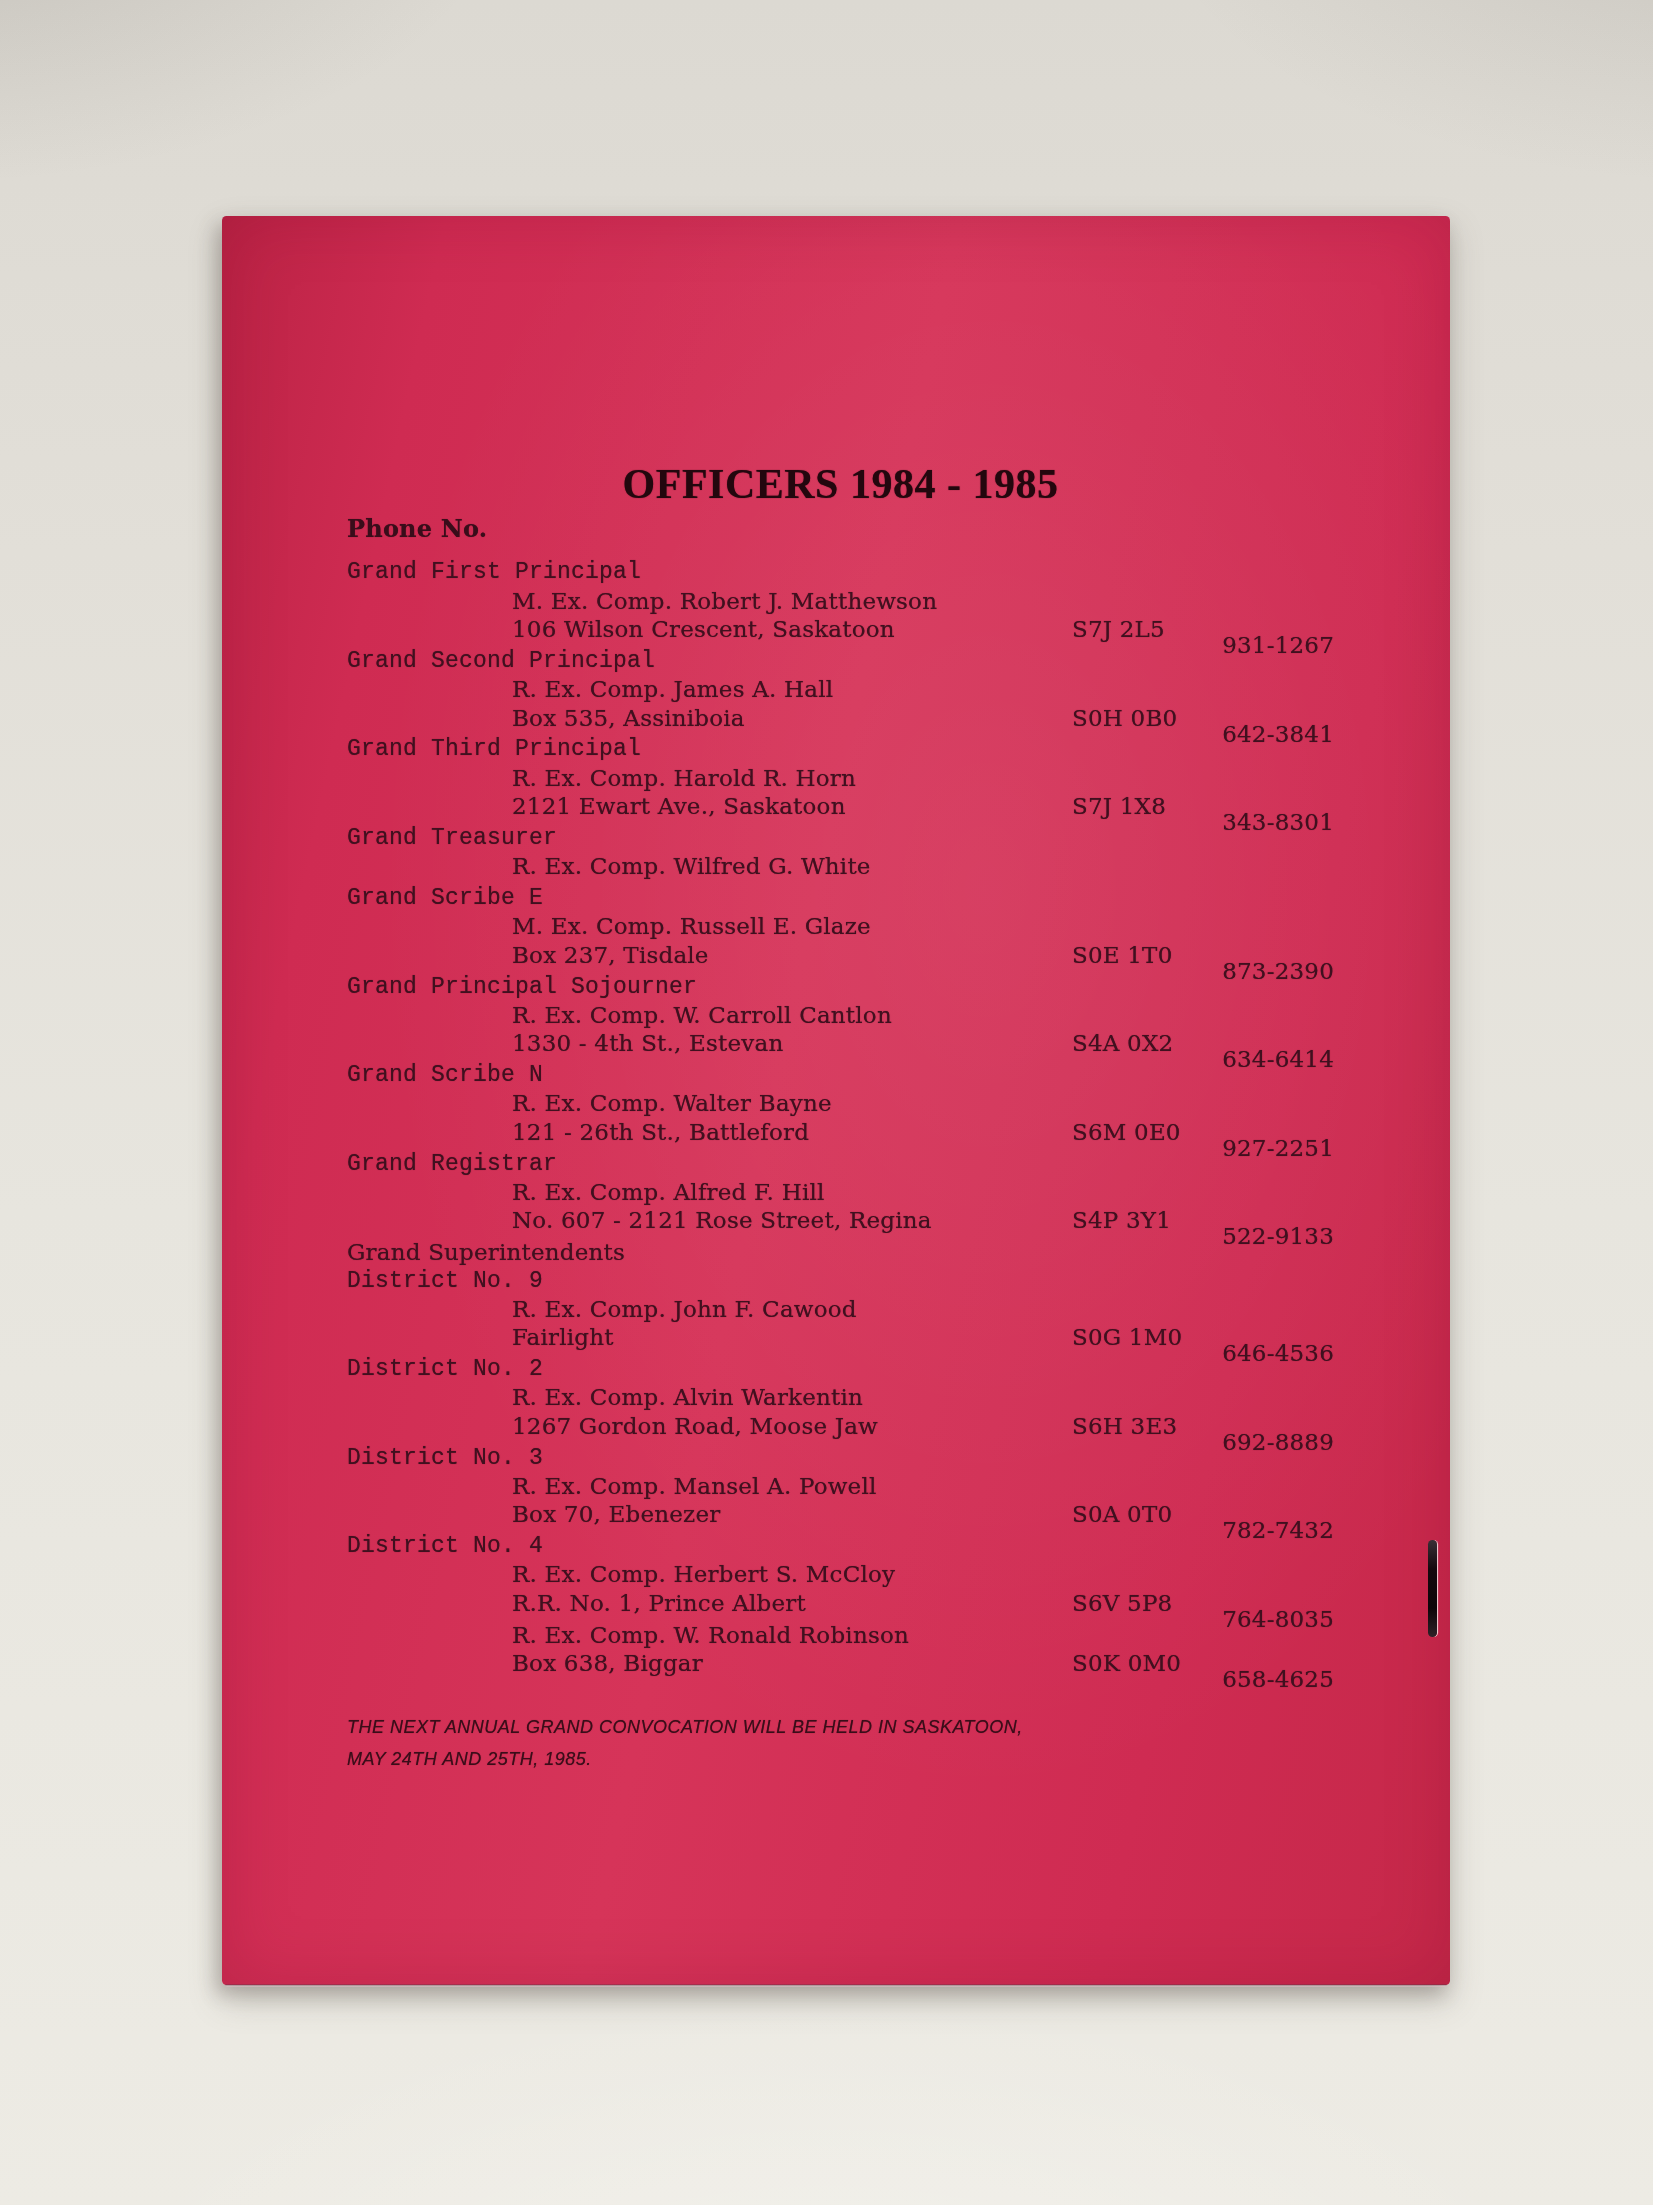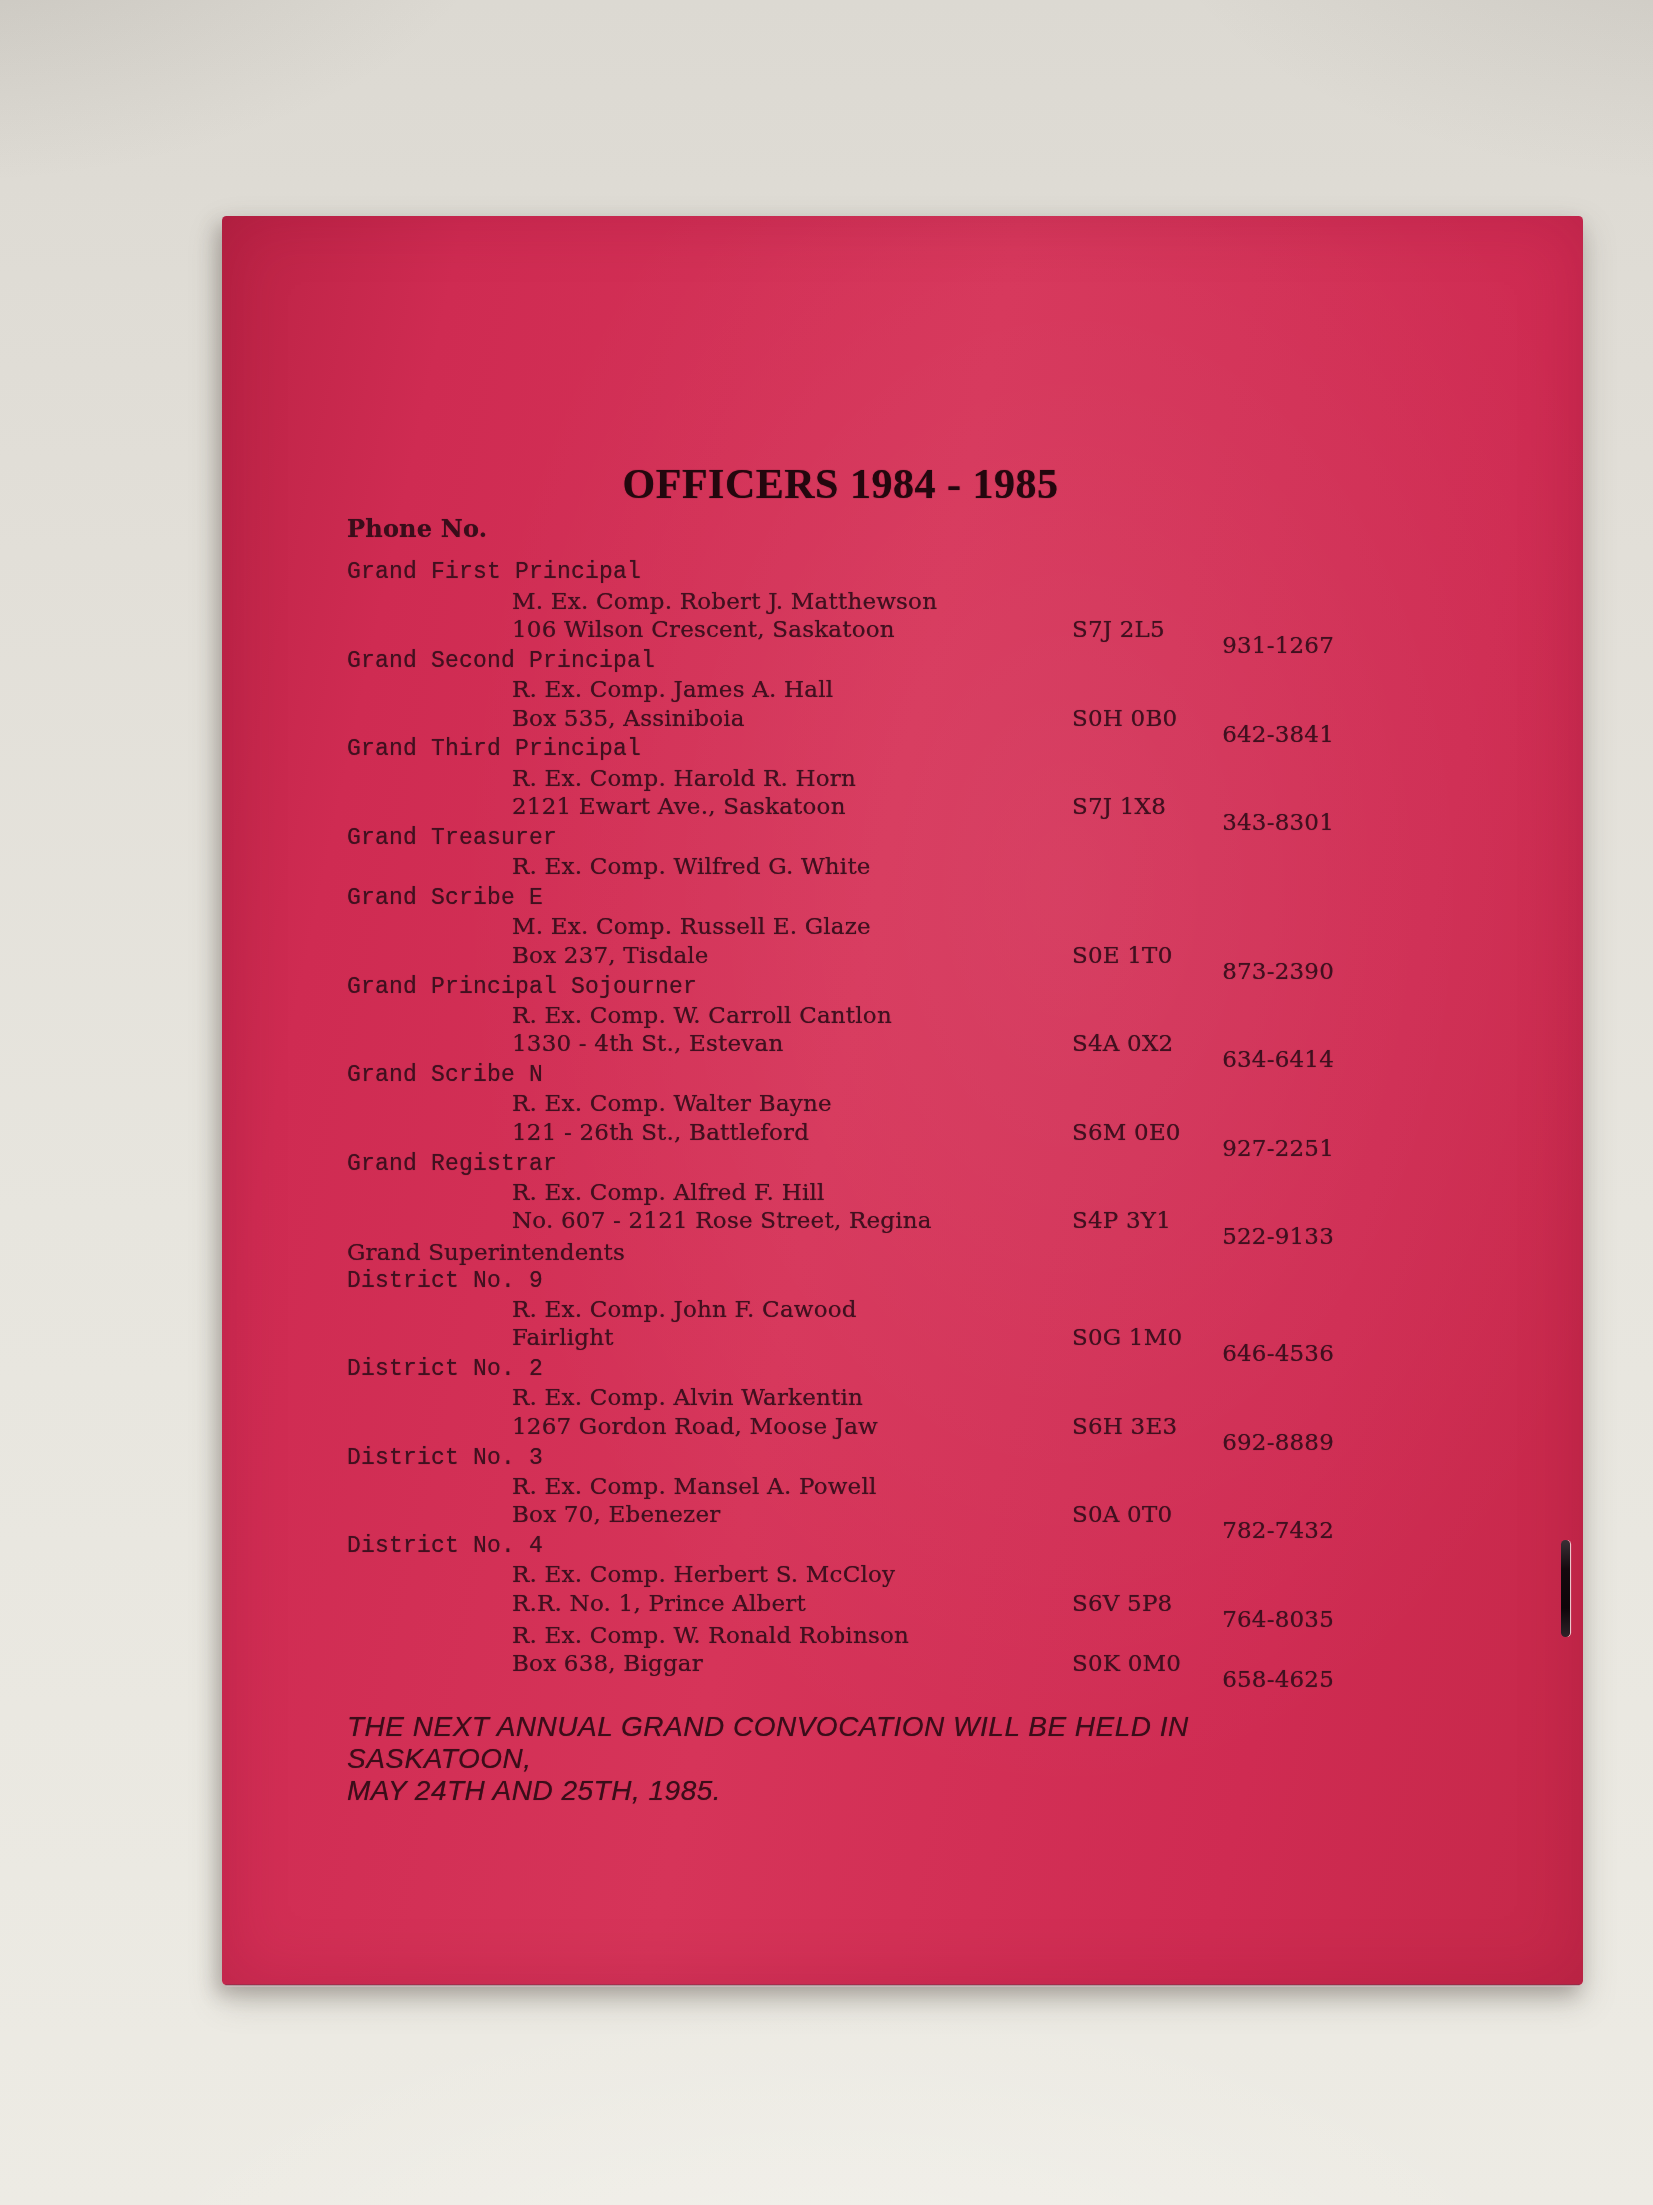--- a/index.html
+++ b/index.html
@@ -23,21 +23,21 @@
     position:absolute;inset:0;
     background:
       radial-gradient(ellipse 984px 492px at -5% -5%, rgba(90,85,78,0.18), rgba(0,0,0,0) 60%),
       radial-gradient(ellipse 984px 492px at 105% -5%, rgba(90,85,78,0.14), rgba(0,0,0,0) 60%),
       radial-gradient(ellipse 1203px 602px at 50% 108%, rgba(255,255,252,0.35), rgba(0,0,0,0) 65%);
     pointer-events:none;
   }
   .booklet{
     position:absolute;
     left:222px; top:216px;
-    width:1361px; height:1769px;
+    width:1228px; height:1769px;
     background:
       radial-gradient(ellipse 875px 1313px at 62% 38%, rgba(255,255,255,0.07), rgba(0,0,0,0) 70%),
       linear-gradient(102deg, var(--cover-dark) 0%, var(--cover) 14%, var(--cover-light) 46%, var(--cover) 78%, #c52849 100%);
     border-radius:4.4px;
     box-shadow:
       -5.5px 8.8px 18.6px rgba(95,85,80,0.30),
       0 14.2px 33px rgba(95,85,80,0.28),
       inset 0 0 66px rgba(120,10,40,0.22);
   }
   .booklet::after{ 
@@ -94,21 +94,21 @@
   }
   .phone{
     position:absolute;right:0;top:16px;
     white-space:nowrap;
   }
   .super-label{line-height:28.4px;}
   .footer-note{
     margin-top:34px;
     font-family:"Liberation Sans", sans-serif;
     font-style:italic;
-    font-size:28px;
+    font-size:18px;
     line-height:32px;
     letter-spacing:0.5px;
     color:#3a0d19;
     text-shadow:0 0 0.8px rgba(58,13,25,0.7);
   }
 </style>
 </head>
 <body>
 
 <div class="vignette"></div>

